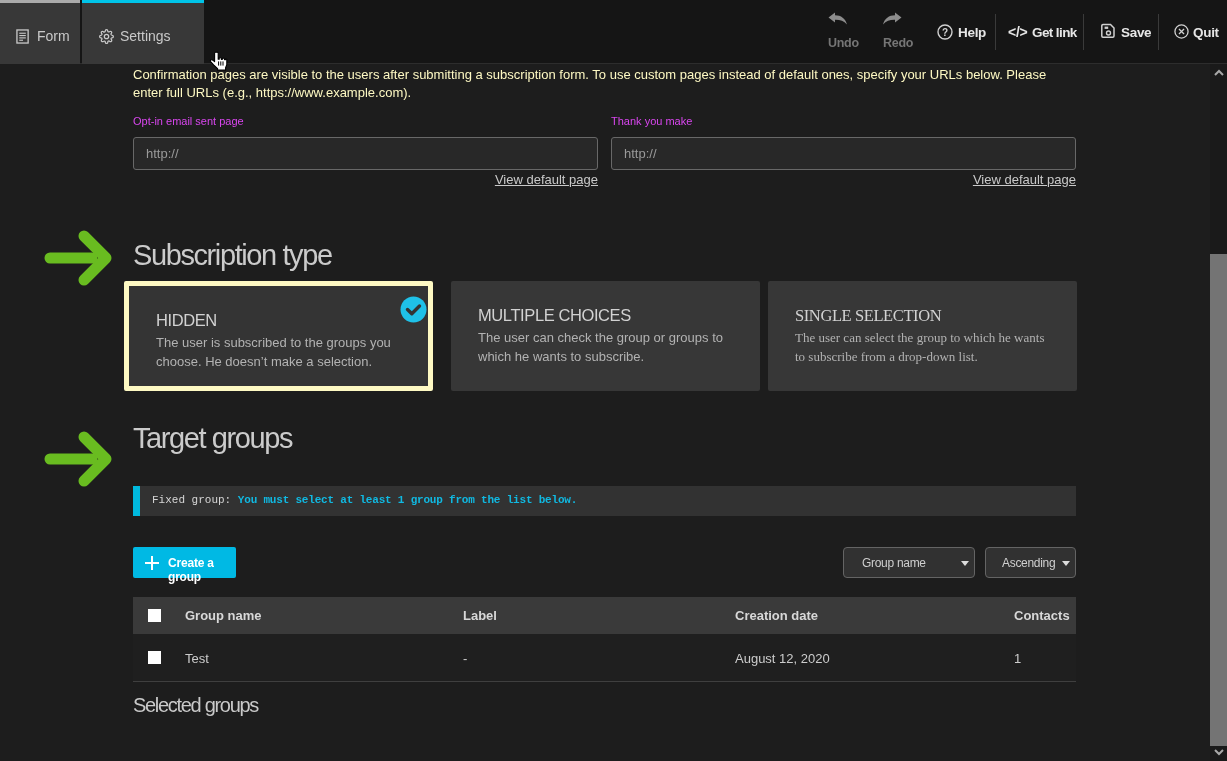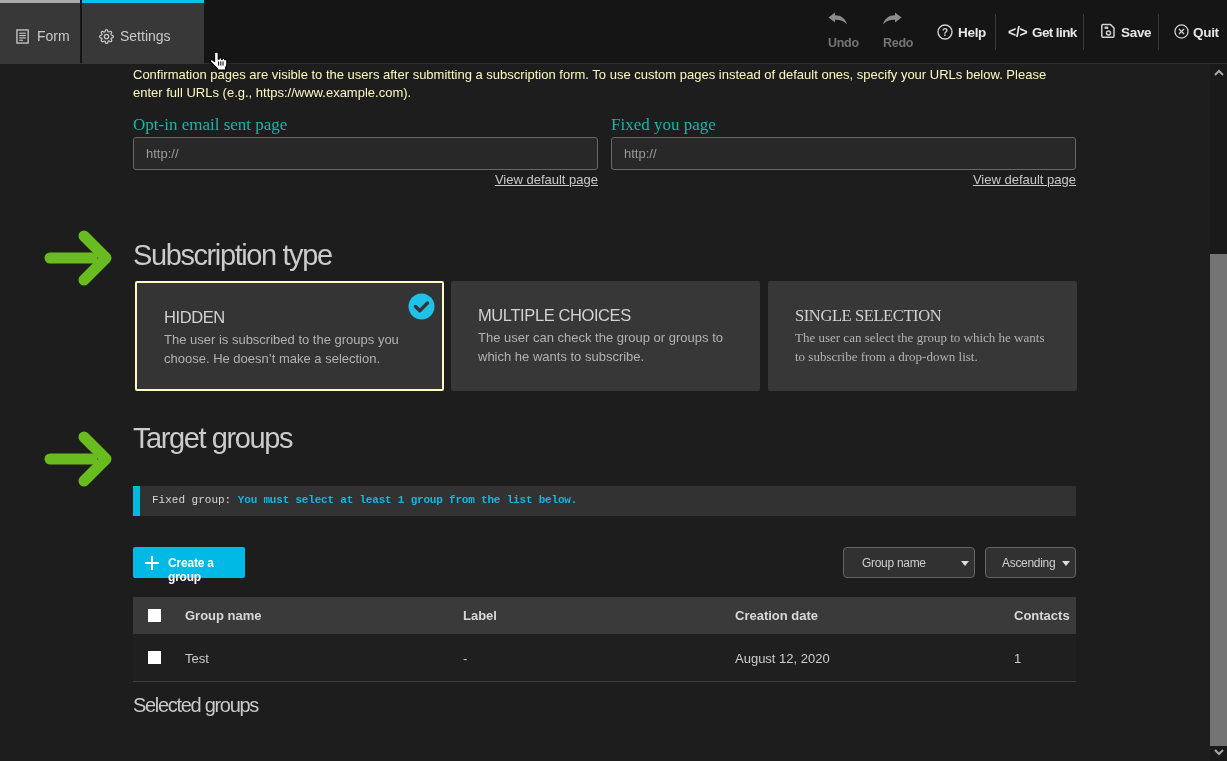--- a/index.html
+++ b/index.html
@@ -12,37 +12,37 @@
 .tab { position:absolute; top:0; height:64px; background:#383838; }
 #tab-form { left:0; width:80px; border-top:3px solid #ababab; }
 #tab-settings { left:82px; width:122px; border-top:3px solid #00c4e8; }
 .tablabel { position:absolute; font-size:14px; color:#c9c9c9; top:25px; }
 .tbdiv { position:absolute; top:14px; width:1px; height:36px; background:#3a3a3a; }
 .tbtxt { position:absolute; top:25px; font-size:13.5px; font-weight:bold; color:#e6e6e6; letter-spacing:-0.3px; }
 .urtxt { position:absolute; top:36px; font-size:12.5px; font-weight:bold; color:#757575; letter-spacing:-0.3px; }
 
 
 .para { position:absolute; left:133px; top:66px; width:950px; font-size:13px; line-height:18px; color:#fef9c3; }
-.lbl { position:absolute; top:115px; font-size:17px; color:#14b8a6;font-family:Liberation Serif, serif; }
+.lbl { position:absolute; top:115px; font-size:11px; color:#d946ef; }
 .inp { position:absolute; top:137px; height:33px; background:#282828; border:1px solid #686868; border-radius:3px; font-size:13px; color:#9a9a9a; line-height:31px; padding-left:12px; }
 .vdp { position:absolute; top:172px; font-size:13px; color:#c9c9c9; text-decoration:underline; text-align:right; }
 
 .h1 { position:absolute; left:133px; font-size:29px; color:#cbcbcb; letter-spacing:-1.4px; }
 
 .card { position:absolute; top:281px; width:309px; height:110px; background:#373737; border-radius:2px; }
 .card .ttl { position:absolute; left:27px; top:25px; font-size:16.5px; color:#d2d2d2; letter-spacing:-0.4px; }
 .card .dsc { position:absolute; left:27px; top:47px; width:260px; font-size:13px; line-height:19px; color:#b2b2b2; }
-#card1 { left:135px; background:#343434; border:2px solid #fef9c3; }
+#card1 { left:124px; background:#343434; border:5px solid #fef9c3; }
 #card2 { left:451px; }
 #card3 { left:768px;font-family:Liberation Serif, serif; }
 
 #notice { position:absolute; left:133px; top:486px; width:943px; height:30px; background:#323232; border-left:7px solid #00b9de; }
 #notice .ntx { position:absolute; left:12px; top:8px; font-size:11px; color:#d6d6d6; white-space:nowrap;font-family:Liberation Mono, monospace; }
 
-#createbtn { position:absolute; left:133px; top:547px; width:112px; height:31px; background:#00b9e4; border-radius:2px; }
+#createbtn { position:absolute; left:133px; top:547px; width:103px; height:31px; background:#00b9e4; border-radius:2px; }
 #createbtn .tx { position:absolute; left:35px; top:9px; color:#fff; font-size:12px; font-weight:bold; letter-spacing:-0.2px; }
 
 .dd { position:absolute; top:547px; height:31px; background:#313131; border:1px solid #646464; border-radius:4px; font-size:12px; color:#cfcfcf; letter-spacing:-0.3px; }
 .dd .cv { position:absolute; width:0; height:0; border-left:4px solid transparent; border-right:4px solid transparent; border-top:5.5px solid #dcdcdc; top:13px; }
 
 #thead { position:absolute; left:133px; top:597px; width:943px; height:37px; background:#3a3a3a; color:#d8d8d8; font-weight:bold; font-size:13px; }
 #trow { position:absolute; left:133px; top:634px; width:943px; height:48px; background:#1f1f1f; border-bottom:1px solid #3f3f3f; color:#cccccc; font-size:13px; }
 .cb { position:absolute; left:15px; width:13px; height:13px; background:#fff; }
 .c1 { position:absolute; left:52px; }
 .c2 { position:absolute; left:330px; }
@@ -109,21 +109,21 @@
   <svg class="abs" style="left:1174px;top:24px" width="15" height="15" viewBox="0 0 16 16">
     <circle cx="8" cy="8" r="7" fill="none" stroke="#d0d0d0" stroke-width="1.4"></circle>
     <path d="M5.3,5.3 L10.7,10.7 M10.7,5.3 L5.3,10.7" stroke="#d0d0d0" stroke-width="1.4"></path>
   </svg>
   <div class="tbtxt" style="left:1193px">Quit</div>
 </div>
 
 <div class="para">Confirmation pages are visible to the users after submitting a subscription form. To use custom pages instead of default ones, specify your URLs below. Please<br>enter full URLs (e.g., https://www.example.com).</div>
 
 <div class="lbl" style="left:133px">Opt-in email sent page</div>
-<div class="lbl" style="left:611px">Fixed you page</div>
+<div class="lbl" style="left:611px">Thank you make</div>
 <div class="inp" style="left:133px;width:465px">http://</div>
 <div class="inp" style="left:611px;width:465px">http://</div>
 <div class="vdp" style="left:398px;width:200px">View default page</div>
 <div class="vdp" style="left:876px;width:200px">View default page</div>
 
 <svg class="abs" style="left:40px;top:229px" width="75" height="58" viewBox="0 0 75 58">
   <line x1="10" y1="29" x2="52" y2="29" stroke="#69bc20" stroke-width="11" stroke-linecap="round"></line>
   <path d="M44,7 L66,29 L44,51" fill="none" stroke="#69bc20" stroke-width="11" stroke-linecap="round" stroke-linejoin="round"></path>
 </svg>
 <div class="h1" style="top:239px">Subscription type</div>

